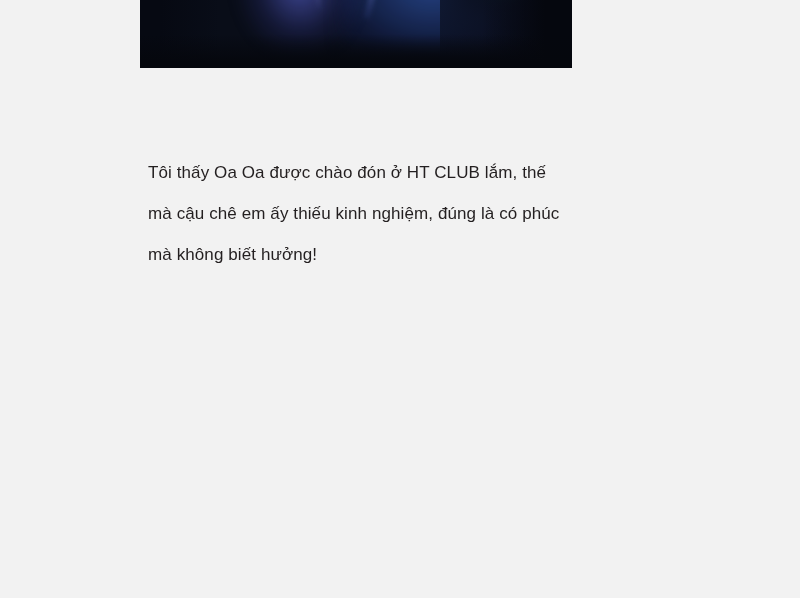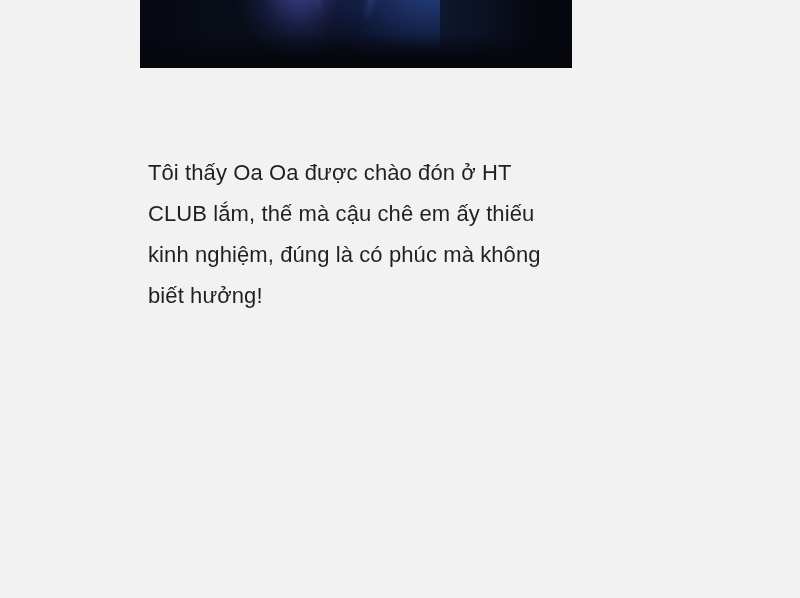--- a/index.html
+++ b/index.html
@@ -108,21 +108,21 @@
     height: 34px;
     background: linear-gradient(to bottom, rgba(9,13,24,0) 0%, rgba(5,7,13,1) 85%);
   }
 
   .caption {
     position: absolute;
     left: 148px;
     top: 152px;
     width: 420px;
     color: #231f20;
-    font-size: 22px;
+    font-size: 17px;
     line-height: 41px;
     letter-spacing: 0.1px;
     font-weight: 400;
     white-space: pre-wrap;
   }
 </style>
 </head>
 <body>
 
 <div class="page">

